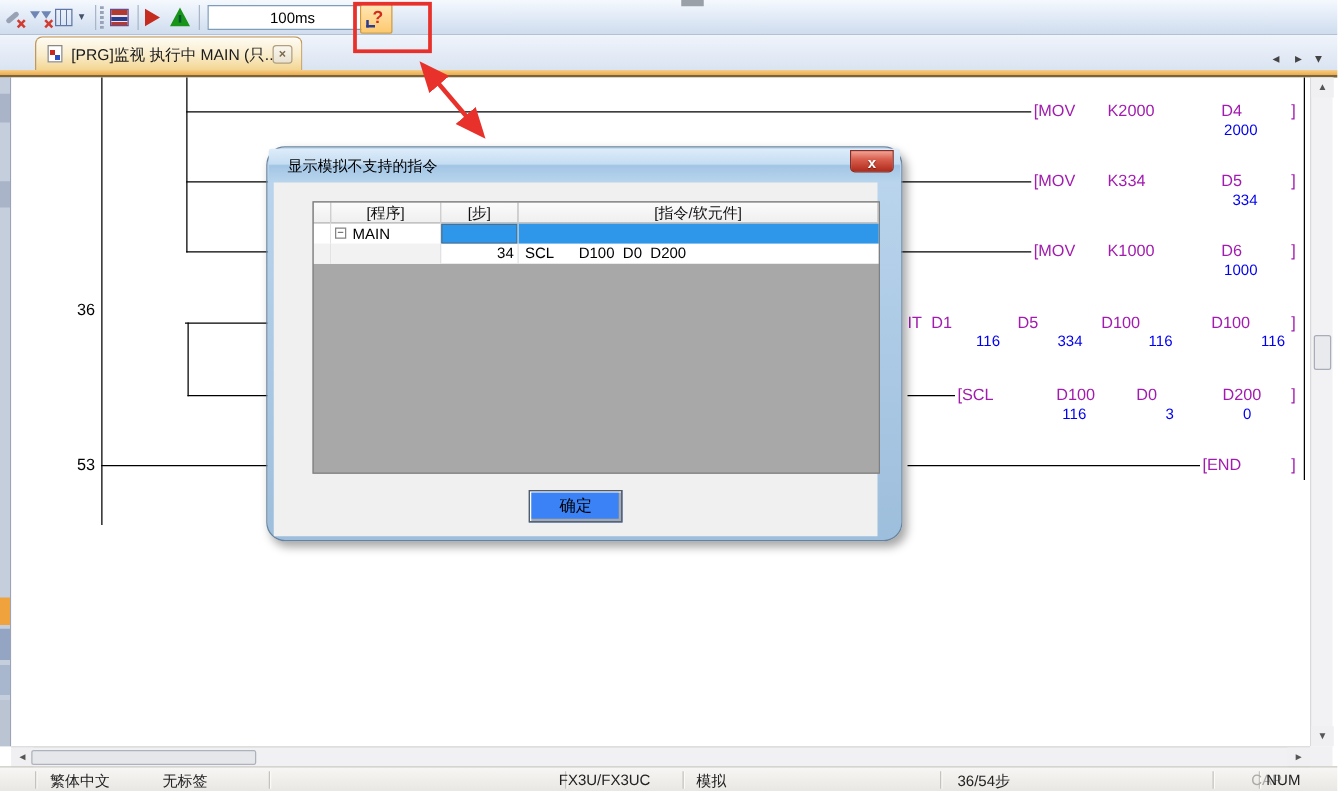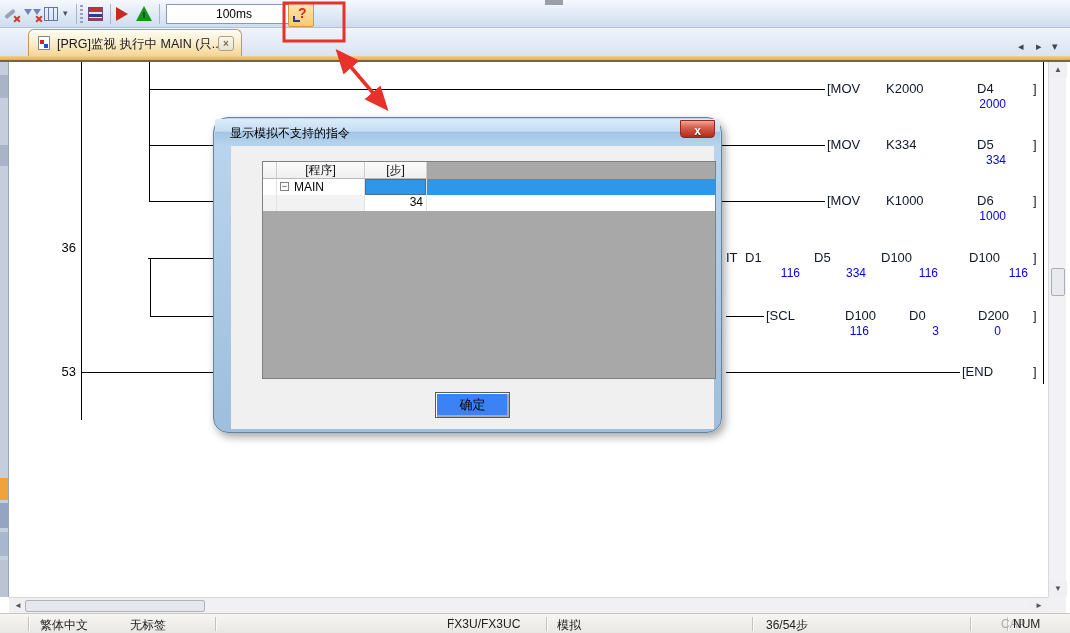--- a/index.html
+++ b/index.html
@@ -54,21 +54,21 @@
   .tnav{position:absolute;top:12px;font-size:11px;color:#444;}
 
   
   .dock{position:absolute;left:0;top:62px;width:9px;height:535px;background:#c4cedd;border-right:1px solid #9aa4b5;}
   .dseg{position:absolute;left:0;width:8px;}
 
   
   .editor{position:absolute;left:9px;top:62px;width:1039px;height:535px;background:#fff;}
   .hl{position:absolute;height:1px;background:#000;}
   .vl{position:absolute;width:1px;background:#000;}
-  .lt{position:absolute;font-size:13px;line-height:15px;background:#fff;padding:0 2px;color:#0f172a;white-space:nowrap;}
+  .lt{position:absolute;font-size:13px;line-height:15px;background:#fff;padding:0 2px;color:#a21caf;white-space:nowrap;}
   .lv{position:absolute;font-size:12px;color:#0000ee;width:44px;text-align:right;white-space:nowrap;}
   .lnum{position:absolute;font-size:13px;width:30px;text-align:right;color:#000;}
   .contact{position:absolute;left:80px;top:231px;width:68px;height:55px;background:#0a0aa2;border:1px solid #e8e06a;}
   .contact .lbl{position:absolute;left:0;top:3px;width:100%;text-align:center;font-size:12px;color:#fdf6c8;}
   .contact .wire{position:absolute;left:0;top:26px;width:100%;height:1px;background:#e8e06a;}
   .contact .bar{position:absolute;left:26px;top:14px;width:14px;height:27px;background:#fdf6a3;}
 
   
   .vscroll{position:absolute;left:1048px;top:62px;width:18px;height:535px;background:#f2f2f4;border-left:1px solid #d9d9d9;}
   .sbtn{position:absolute;width:18px;height:16px;font-size:8px;color:#555;text-align:center;line-height:16px;background:#f0f0f3;}
@@ -79,21 +79,21 @@
 
   
   .dlg{position:absolute;left:213px;top:117px;width:509px;height:316px;border:1px solid #67839e;border-radius:15px;
     background:linear-gradient(#bcd6ee,#9dbedc);box-shadow:3px 4px 8px rgba(0,0,0,.35);z-index:10;}
   .dlg-title{position:absolute;left:1px;top:1px;width:505px;height:27px;border-radius:2px 2px 0 0;
     background:linear-gradient(#ddecfa 0%,#c5ddf2 45%,#a3c5e5 50%,#b8d5ec 100%);}
   .dlg-title span{position:absolute;left:15px;top:6px;font-size:12px;color:#000;}
   .dlg-close{position:absolute;right:6px;top:2px;width:35px;height:18px;border:1px solid #8e2a1e;border-radius:0 0 4px 4px;
     background:linear-gradient(#f2a394,#d95f4e 40%,#b02b1c);text-align:center;}
   .dlg-close span{color:#fff;font-weight:bold;font-size:12px;line-height:16px;text-shadow:0 1px 1px #6d1409;}
-  .dlg-body{position:absolute;left:5px;top:28px;width:483px;height:283px;background:#f0f0f0;margin-left:12px;}
+  .dlg-body{position:absolute;left:5px;top:28px;width:483px;height:283px;background:#f0f0f0;}
   .list{position:absolute;left:31px;top:15px;width:454px;height:218px;border:1px solid #808080;background:#a8a8a8;overflow:hidden;}
   .hrow{position:absolute;left:0;top:0;width:100%;height:17px;}
   .hcell{position:absolute;top:0;height:17px;background:linear-gradient(#fbfbfb,#efefef);
     border-right:1px solid #cfcfcf;border-bottom:1px solid #b9b9b9;font-size:12px;text-align:center;line-height:16px;color:#111;}
   .r1{position:absolute;left:0;top:17px;width:100%;height:16px;background:#fff;}
   .r2{position:absolute;left:0;top:33px;width:100%;height:16px;background:#fff;}
   .cell{position:absolute;top:0;height:16px;font-size:12px;line-height:15px;color:#000;border-right:1px solid #e2e2e2;}
   .sel{background:#2f97ea;}
   .focuscell{box-shadow:inset 0 0 0 1px #4a708f;}
   .expand{position:absolute;left:3px;top:3px;width:9px;height:9px;border:1px solid #848484;background:#fff;
@@ -250,34 +250,36 @@
     </div>
     <div class="dlg-close">
       <span>x</span>
     </div>
     <div class="dlg-body">
       <div class="list">
         <div class="hrow">
           <div class="hcell" style="left:0;width:14px"></div>
           <div class="hcell" style="left:14px;width:88px">[程序]</div>
           <div class="hcell" style="left:102px;width:62px">[步]</div>
+          <div class="hcell" style="left:164px;width:288px">[指令/软元件]</div>
         </div>
         <div class="r1">
           <div class="cell" style="left:0;width:14px;background:#fff"></div>
           <div class="cell" style="left:14px;width:88px;background:#fff">
             <span class="expand">−</span>
             <span style="position:absolute;left:17px;top:1px">MAIN</span>
           </div>
           <div class="cell sel focuscell" style="left:102px;width:62px"></div>
           <div class="cell sel" style="left:164px;width:290px;border-right:none"></div>
         </div>
         <div class="r2">
           <div class="cell" style="left:0;width:14px;background:#f2f2f2"></div>
           <div class="cell" style="left:14px;width:88px;background:#f2f2f2"></div>
           <div class="cell" style="left:102px;width:62px;text-align:right;padding-right:3px">34</div>
+          <div class="cell" style="left:164px;width:290px;padding-left:5px;white-space:pre;border-right:none">SCL      D100  D0  D200</div>
         </div>
       </div>
       <div class="okbtn">确定</div>
     </div>
   </div>
 
   <svg class="annot">
     <defs>
       <marker id="ah" markerWidth="8" markerHeight="8" refX="5.5" refY="3" orient="auto-start-reverse">
         <path d="M0,0 L7,3 L0,6 z" fill="#e8312a"></path>

